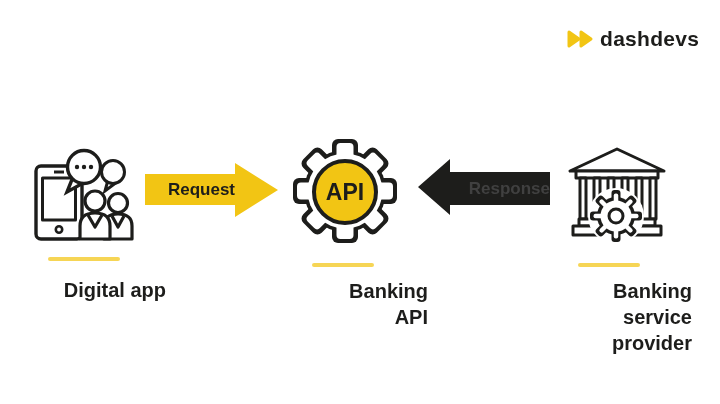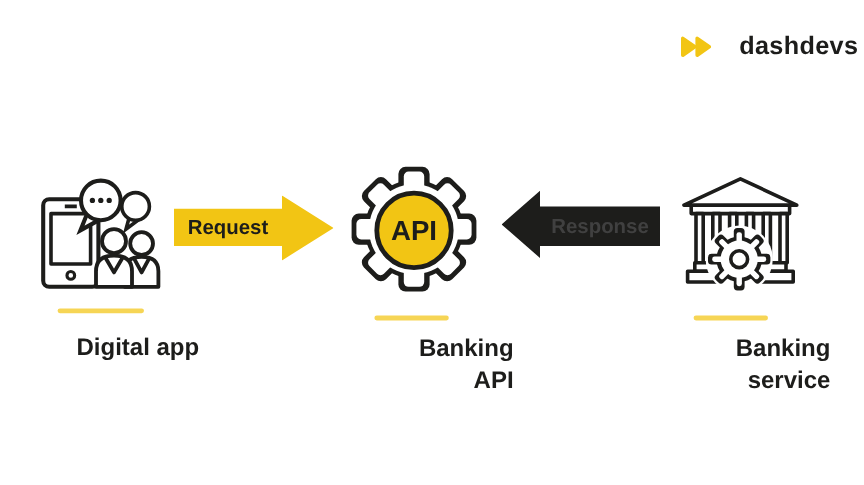--- a/index.html
+++ b/index.html
@@ -4,41 +4,41 @@
 <style>
   html,body { margin:0; padding:0; background:#ffffff; }
   .canvas {
     position:relative; width:720px; height:404px; background:#ffffff;
     font-family:"Liberation Sans", sans-serif; overflow:hidden; color:#1D1D1B;
   }
   .title {
     position:absolute; left:38px; top:22px;
     font-size:25px; font-weight:bold; line-height:33px; letter-spacing:0.3px;
   }
-  .logo { position:absolute; left:567px; top:27px; display:flex; align-items:center; gap:23px; }
+  .logo { position:absolute; left:567px; top:27px; display:flex; align-items:center; gap:7px; }
   .logo-text { font-size:21px; font-weight:bold; letter-spacing:0.3px; }
 
   .icon { position:absolute; }
   .icon-digital-app { left:34px;  top:147px; width:104px; height:94px; }
   .icon-gear        { left:290px; top:136px; width:110px; height:110px; }
   .icon-bank        { left:566px; top:146px; width:102px; height:98px; }
 
   .arrow { position:absolute; }
   .arrow-request  { left:145px; top:162px; width:133px; height:56px; }
   .arrow-response { left:418px; top:158px; width:132px; height:58px; }
   .arrow-shape { position:absolute; inset:0; }
   .arrow-request .arrow-shape {
     background:#F2C514;
     clip-path: polygon(0 12px, 90px 12px, 90px 1px, 133px 28px, 90px 55px, 90px 43px, 0 43px);
   }
   .arrow-response .arrow-shape {
     background:#1D1D1B;
     clip-path: polygon(0 29px, 32px 1px, 32px 14px, 132px 14px, 132px 47px, 32px 47px, 32px 57px);
   }
-  .arrow-label { position:absolute; font-size:17px; font-weight:bold; text-align:center; }
+  .arrow-label { position:absolute; font-size:17px; font-weight:bold; text-align:right; }
   .arrow-request .arrow-label  { left:0; width:90px; top:18px; color:#1D1D1B; }
   .arrow-response .arrow-label { left:32px; width:100px; top:21px; color:#404040; }
 
   .underline { position:absolute; height:3.5px; border-radius:2px; background:#F2C514; opacity:0.72; }
   .u-digital { left:48px;  top:257px; width:72px; }
   .u-api     { left:312px; top:263px; width:62px; }
   .u-bank    { left:578px; top:263px; width:62px; }
 
   .node-label { position:absolute; width:160px; text-align:right;
                 font-size:20px; font-weight:bold; line-height:26px; }
@@ -153,15 +153,16 @@
       <rect x="47.75" y="47.5" width="4.5" height="45" rx="2" transform="rotate(45 50 70)"></rect>
       <rect x="47.75" y="47.5" width="4.5" height="45" rx="2" transform="rotate(-45 50 70)"></rect>
       <circle cx="50" cy="70" r="15.5"></circle>
     </g>
     <circle cx="50" cy="70" r="7" fill="#ffffff" stroke="#1D1D1B" stroke-width="3"></circle>
   </svg>
   <div class="underline u-bank"></div>
   <div class="node-label l-bank">
     <div>Banking</div>
     <div>service</div>
+    <div>provider</div>
   </div>
 
 </div>
 
 </body></html>

